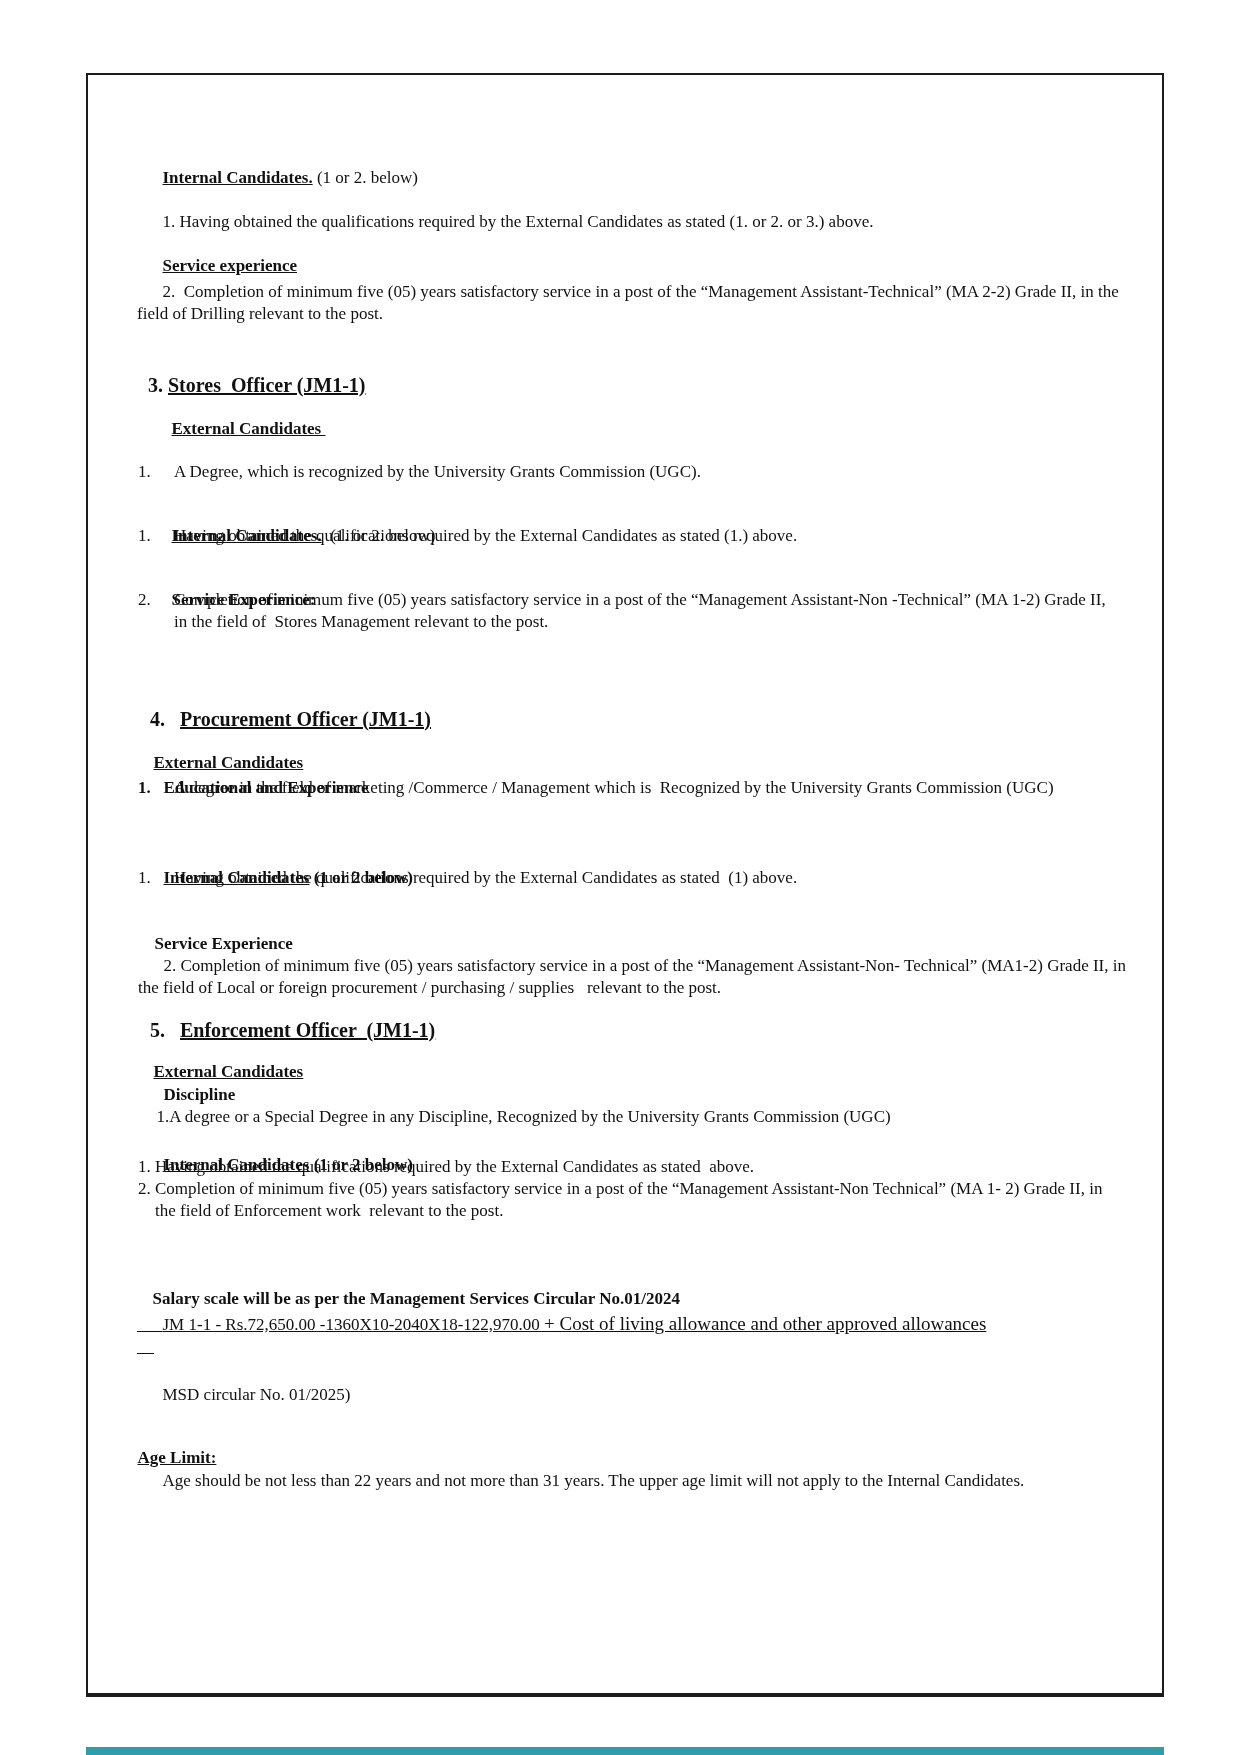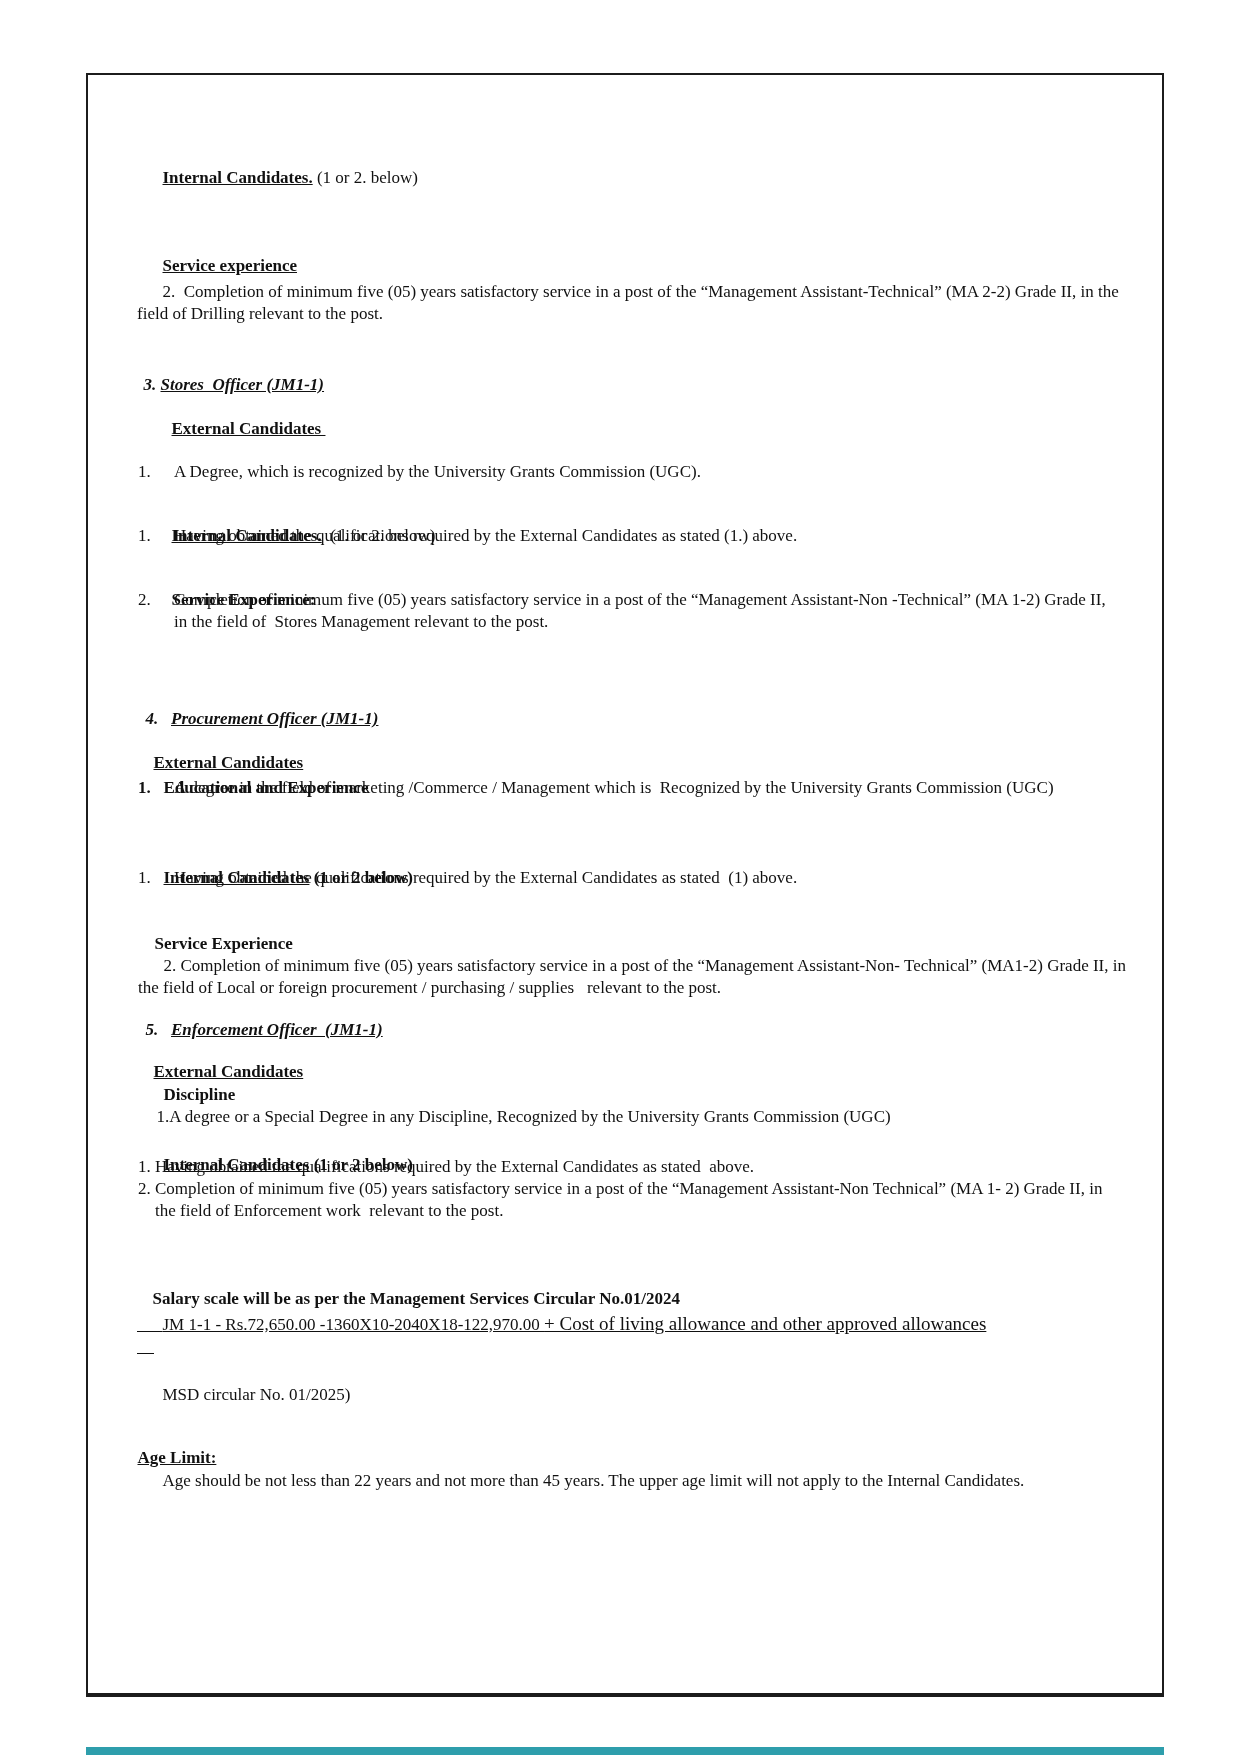--- a/index.html
+++ b/index.html
@@ -3,35 +3,38 @@
 <meta charset="utf-8">
 <style>
   html,body{margin:0;padding:0;background:#ffffff;}
   .canvas{position:relative;width:1240px;height:1755px;background:#ffffff;overflow:hidden;
           font-family:"Liberation Serif","DejaVu Serif",serif;color:#111;}
   .page{position:absolute;left:86px;top:73px;width:1078px;height:1624px;
         border:2px solid #1c1c1c;border-bottom-width:4px;box-sizing:border-box;}
   .blk{position:absolute;font-size:17px;line-height:22px;white-space:pre-wrap;}
   .b{font-weight:bold;}
   .u{text-decoration:underline;}
-  .h{font-size:17px;font-weight:bold;font-style:italic;}
+  .h{font-size:20px;font-weight:bold;}
   .li{display:flex;}
   .li .num{flex:0 0 auto;}
   .just{text-align:justify;}
   .big{font-size:19px;}
   .bottom-bar{position:absolute;left:86px;top:1747px;width:1078px;height:8px;background:#2e9eac;}
 </style>
 </head>
 <body>
 
 <div class="canvas">
   <div class="page">
 
     <div class="blk" style="left:49px;top:70px;">
       <span class="b u">Internal Candidates.</span><span> (1 or 2. below)</span>
+    </div>
+    <div class="blk" style="left:49px;top:114px;width:990px;">
+      <span>1. Having obtained the qualifications required by the External Candidates as stated (1. or 2. or 3.) above.</span>
     </div>
     <div class="blk" style="left:49px;top:158px;">
       <span class="b u">Service experience</span>
     </div>
     <div class="blk" style="left:49px;top:184px;width:985px;">
       <span>2.  Completion of minimum five (05) years satisfactory service in a post of the “Management Assistant-Technical” (MA 2-2) Grade II, in the field of Drilling relevant to the post.</span>
     </div>
 
     <div class="blk h" style="left:30px;top:277px;">
       <span>3. </span><span class="u">Stores  Officer (JM1-1)</span>
@@ -116,19 +119,19 @@
       <span>JM 1-1 - Rs.72,650.00 -1360X10-2040X18-122,970.00 </span><span class="big">+ Cost of living allowance and other approved allowances</span>
     </div>
     <div class="blk" style="left:49px;top:1287px;width:1000px;">
       <span>MSD circular No. 01/2025)</span>
     </div>
 
     <div class="blk" style="left:24px;top:1350px;">
       <span class="b u">Age Limit:</span>
     </div>
     <div class="blk" style="left:49px;top:1373px;width:1005px;">
-      <span>Age should be not less than 22 years and not more than 45 years. The upper age limit will not apply to the Internal Candidates.</span>
+      <span>Age should be not less than 22 years and not more than 31 years. The upper age limit will not apply to the Internal Candidates.</span>
     </div>
 
   </div>
 
   <div class="bottom-bar"></div>
 </div>
 
 </body></html>

